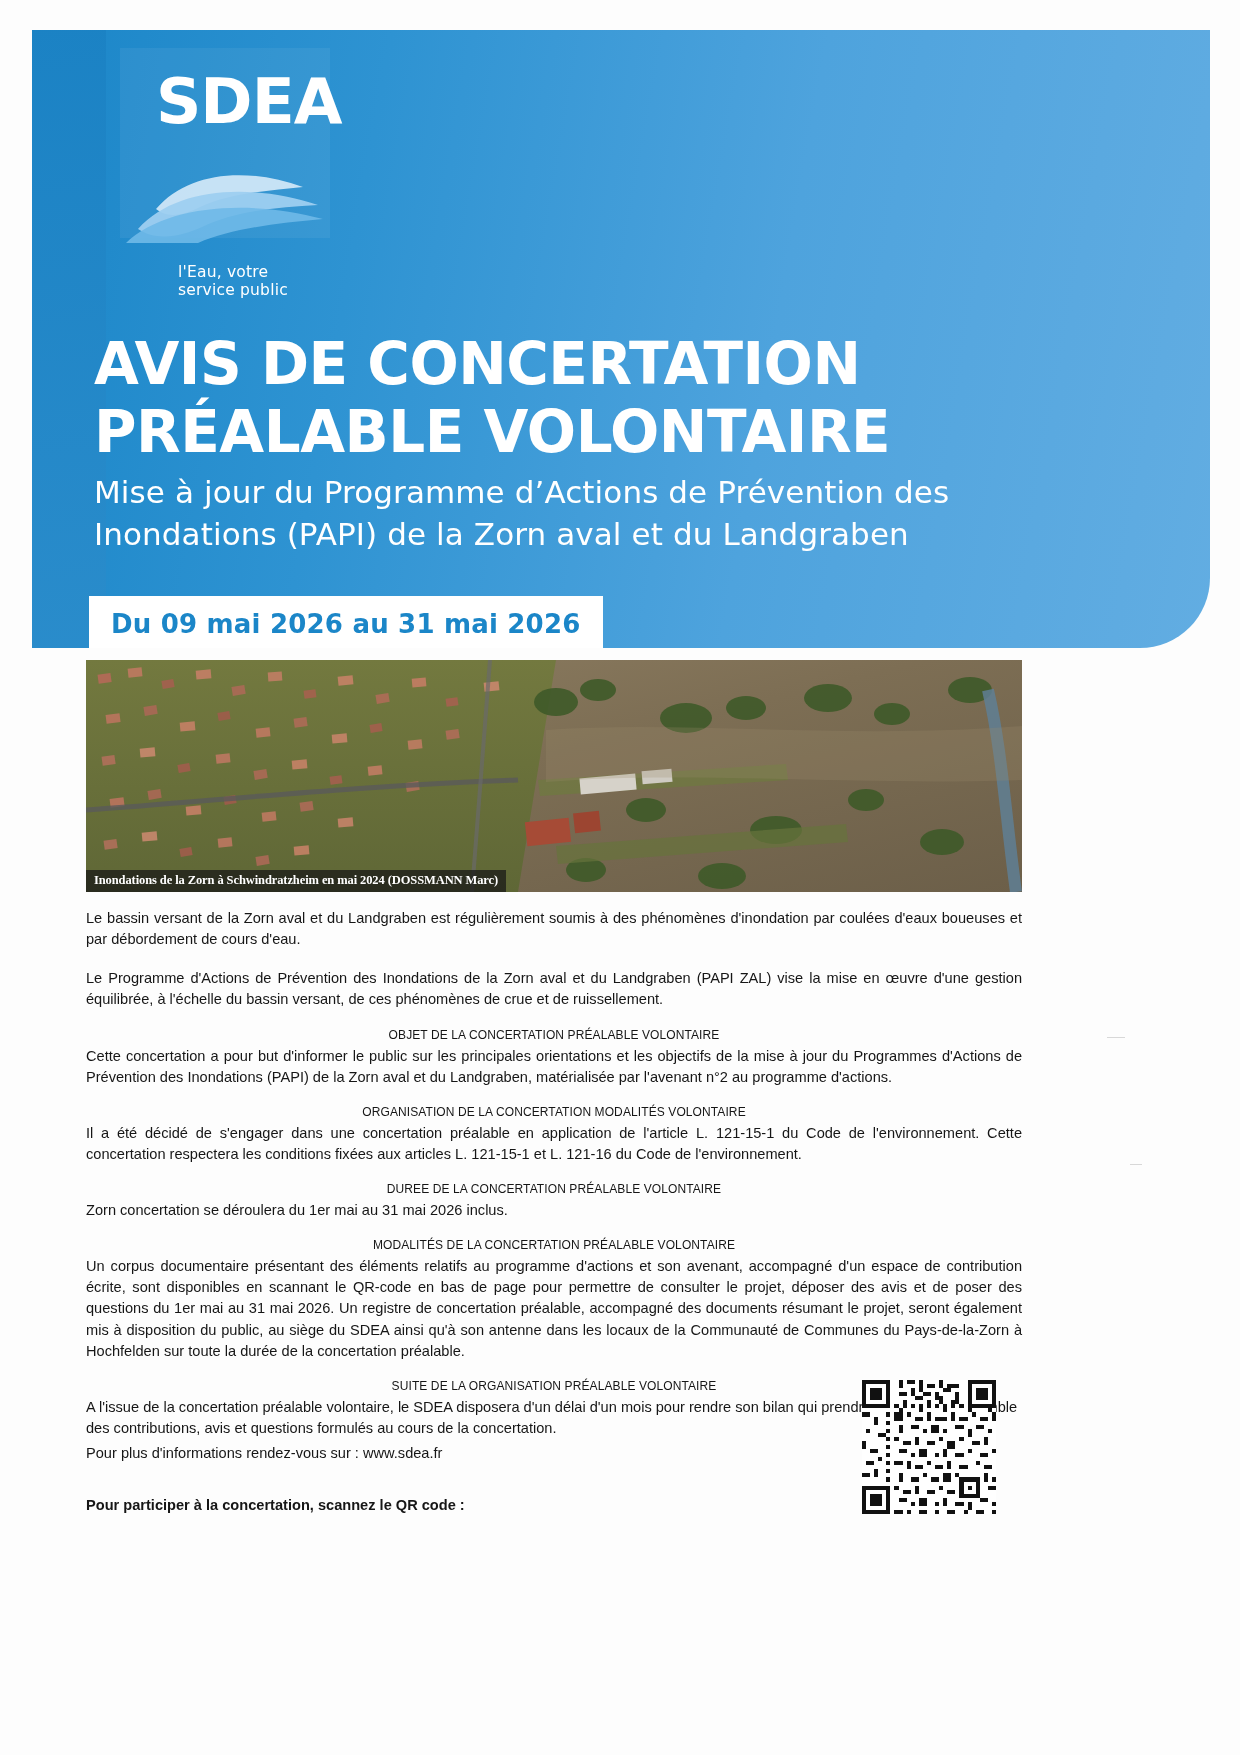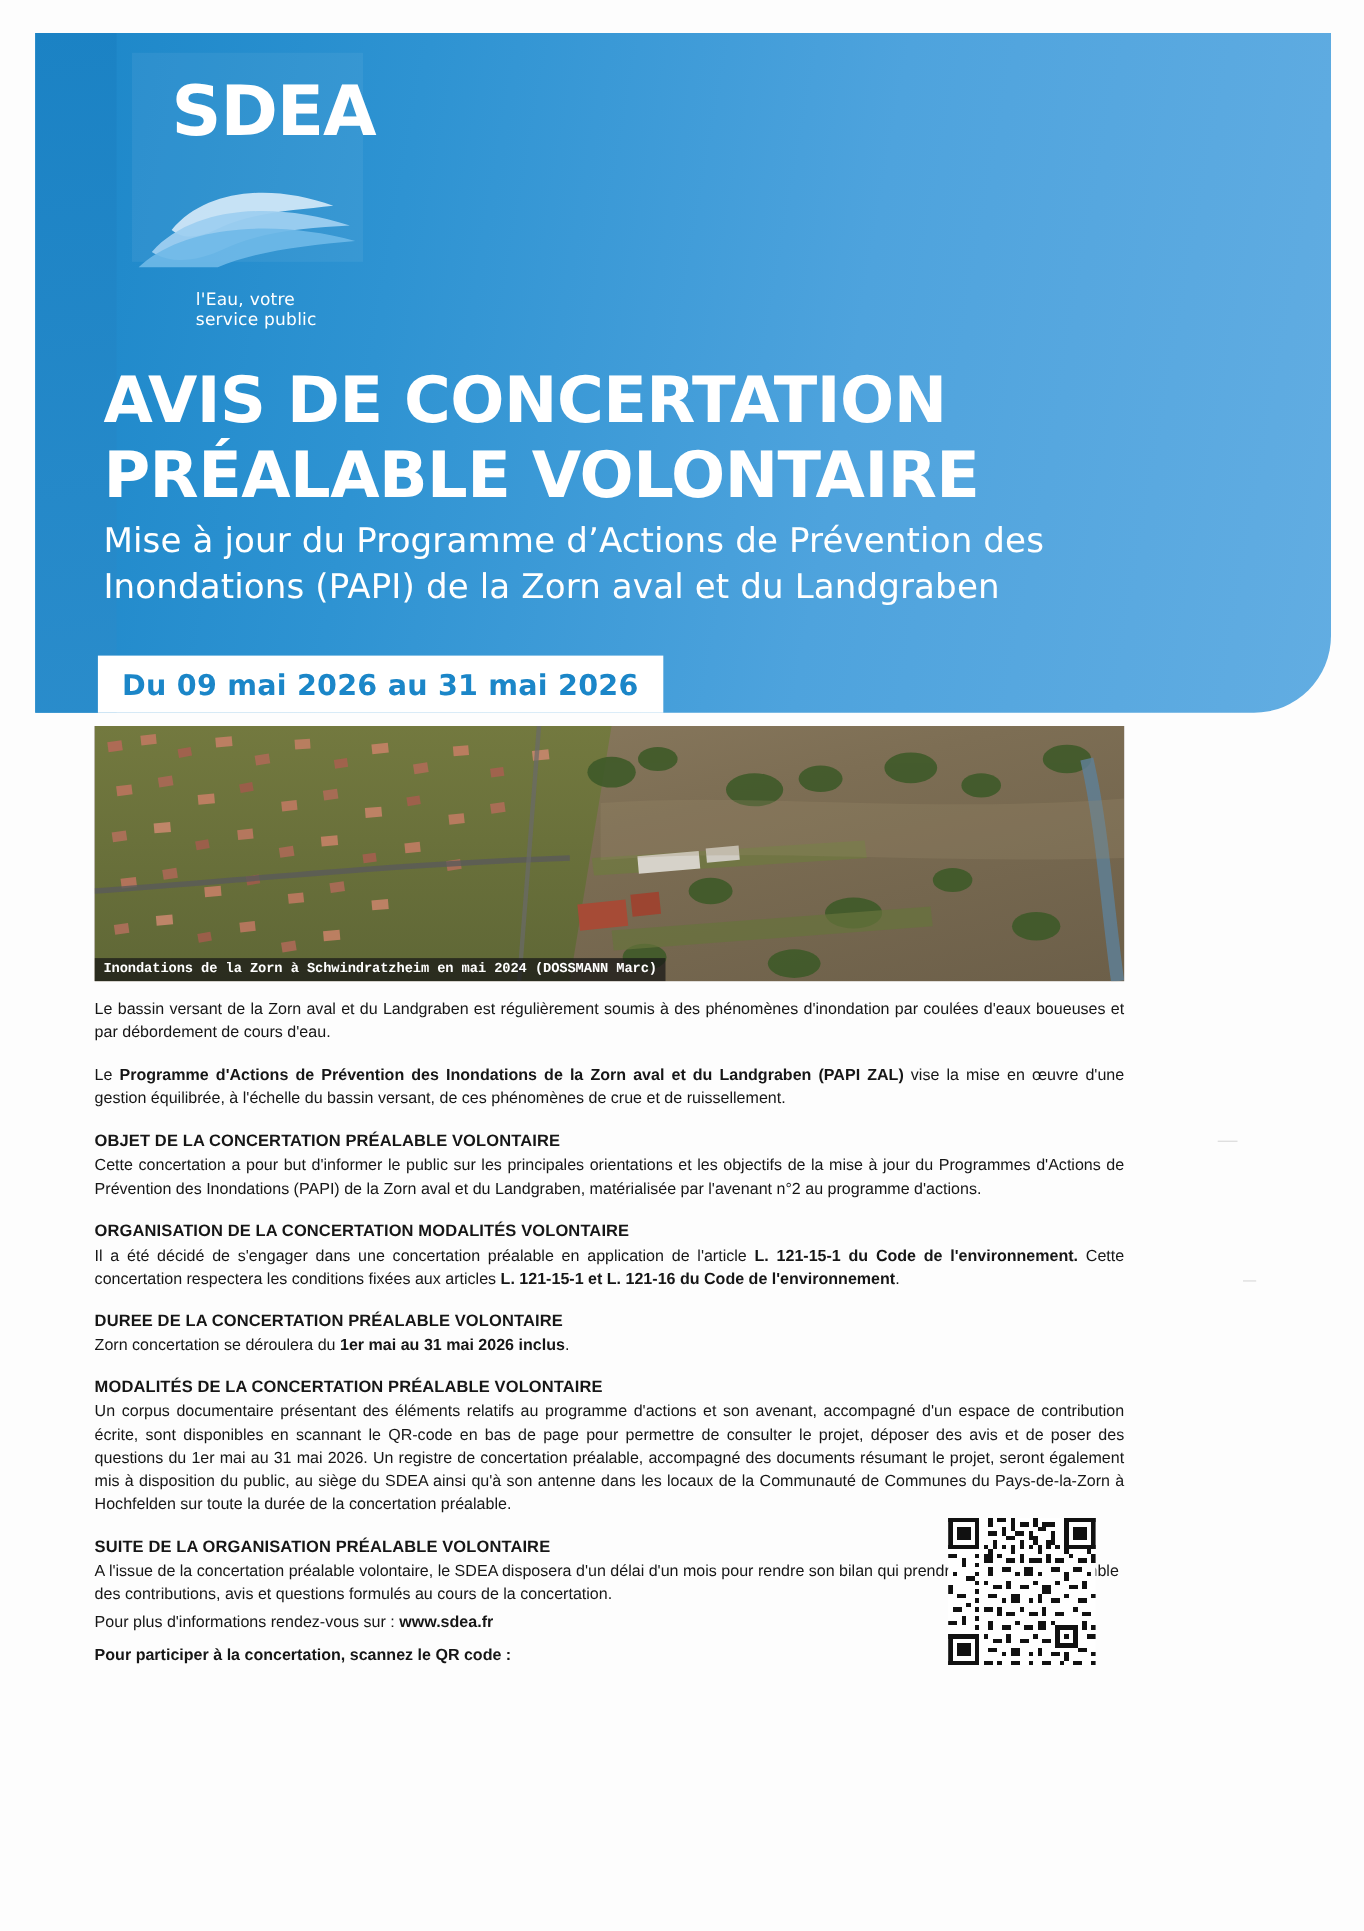--- a/index.html
+++ b/index.html
@@ -136,21 +136,21 @@
     background: #6d6253;
   }
   .photo-svg { display: block; width: 100%; height: 100%; }
   .photo-caption {
     position: absolute;
     left: 0;
     bottom: 0;
     padding: 3px 8px 4px 8px;
     background: rgba(22,22,22,.72);
     color: #ffffff;
-    font-family: Liberation Mono, monospace;
+    font-family: Liberation Serif, serif;
     font-size: 12.5px;
     font-weight: bold;
     letter-spacing: -0.1px;
     white-space: nowrap;
   }
 
   
   .body {
     position: absolute;
     left: 86px;
@@ -161,27 +161,28 @@
     line-height: 1.46;
     color: #161616;
   }
   .body p {
     margin: 0 0 17px 0;
     text-align: justify;
   }
   .body p.tight { margin-bottom: 4px; }
   .body h3 {
     margin: 0 0 1px 0;
-    font-size: 15px;
-    font-weight: bold;
+    font-size: 12px;
+    font-weight: normal;
     letter-spacing: .1px;
     text-transform: none;
+    text-align: center;
   }
   .body .sect { margin-bottom: 16px; }
-  .body b { font-weight: bold; }
+  .body b { font-weight: normal; }
   .body .nojust { text-align: left; }
 
   .qr {
     position: absolute;
     left: 862px;
     top: 1380px;
     width: 134px;
     height: 134px;
   }
   .qr svg { display: block; }

